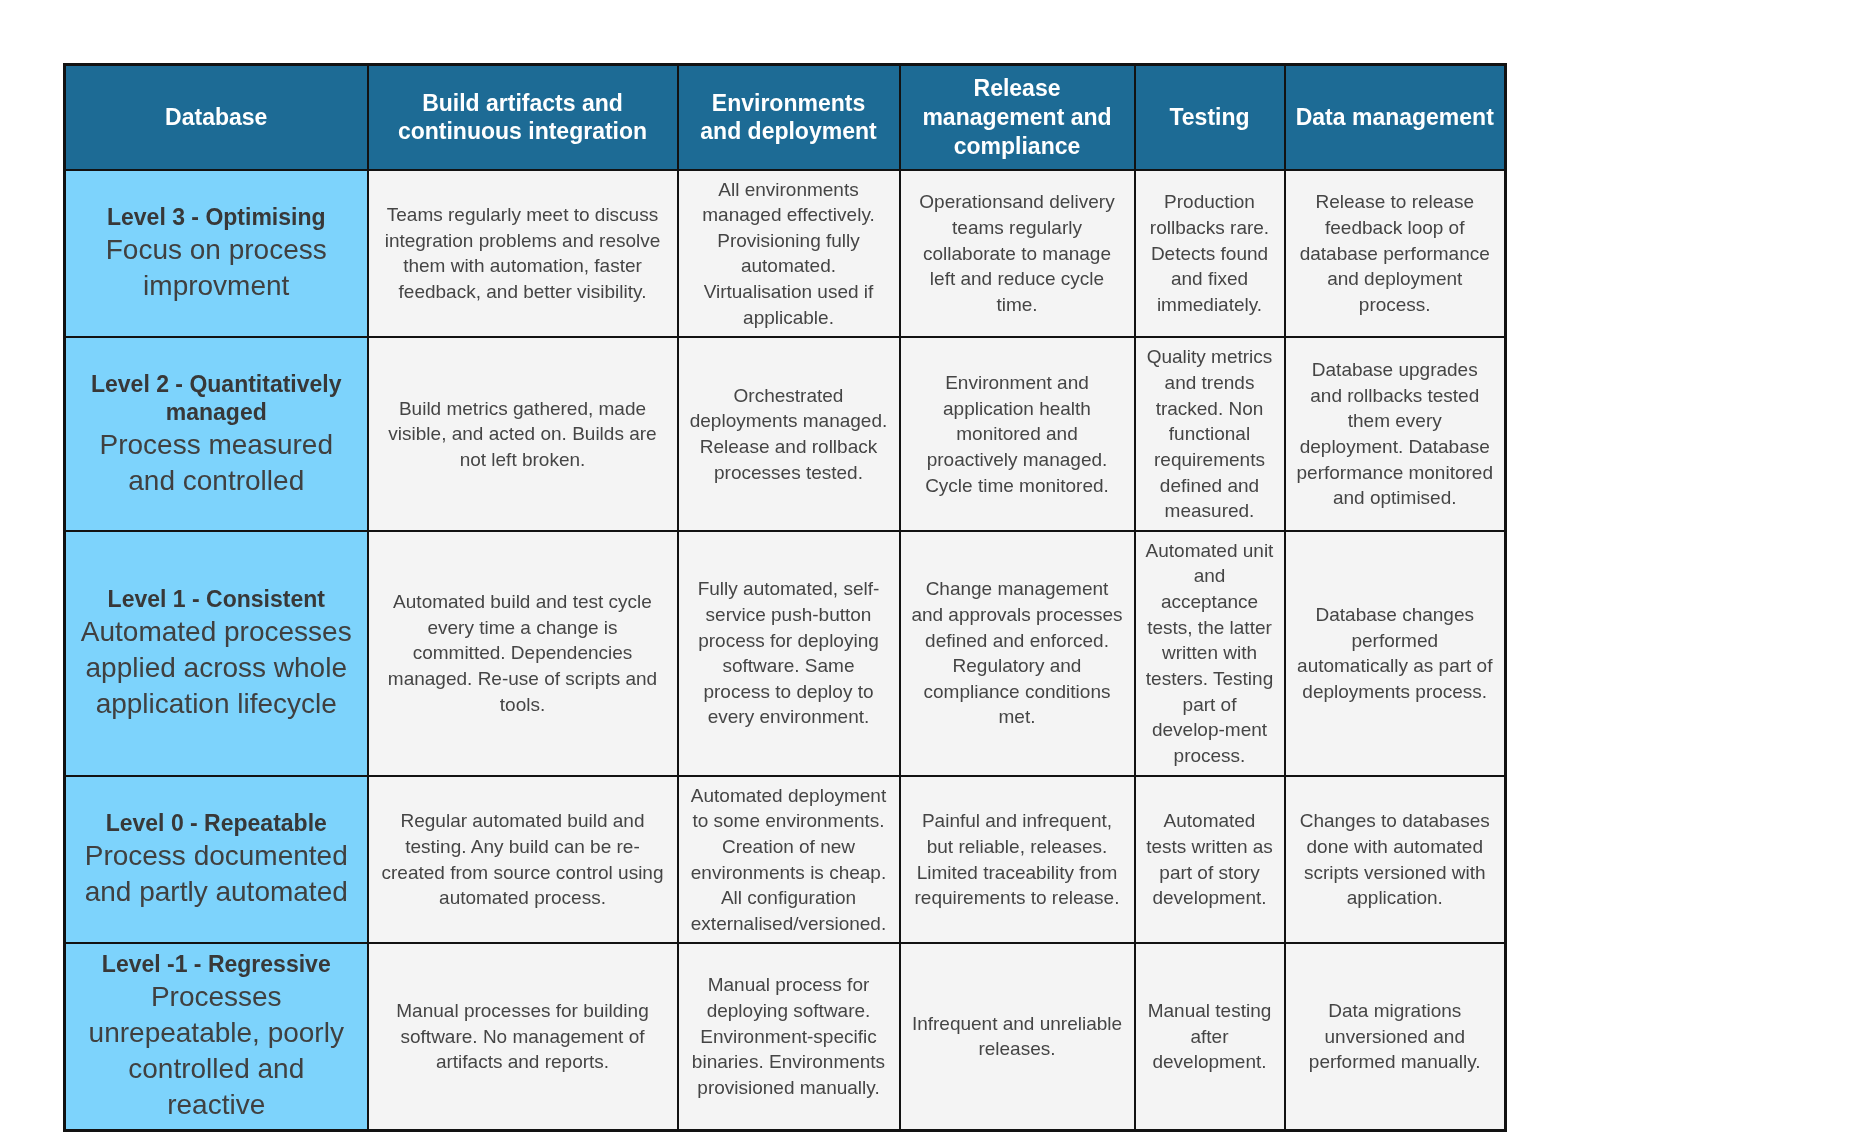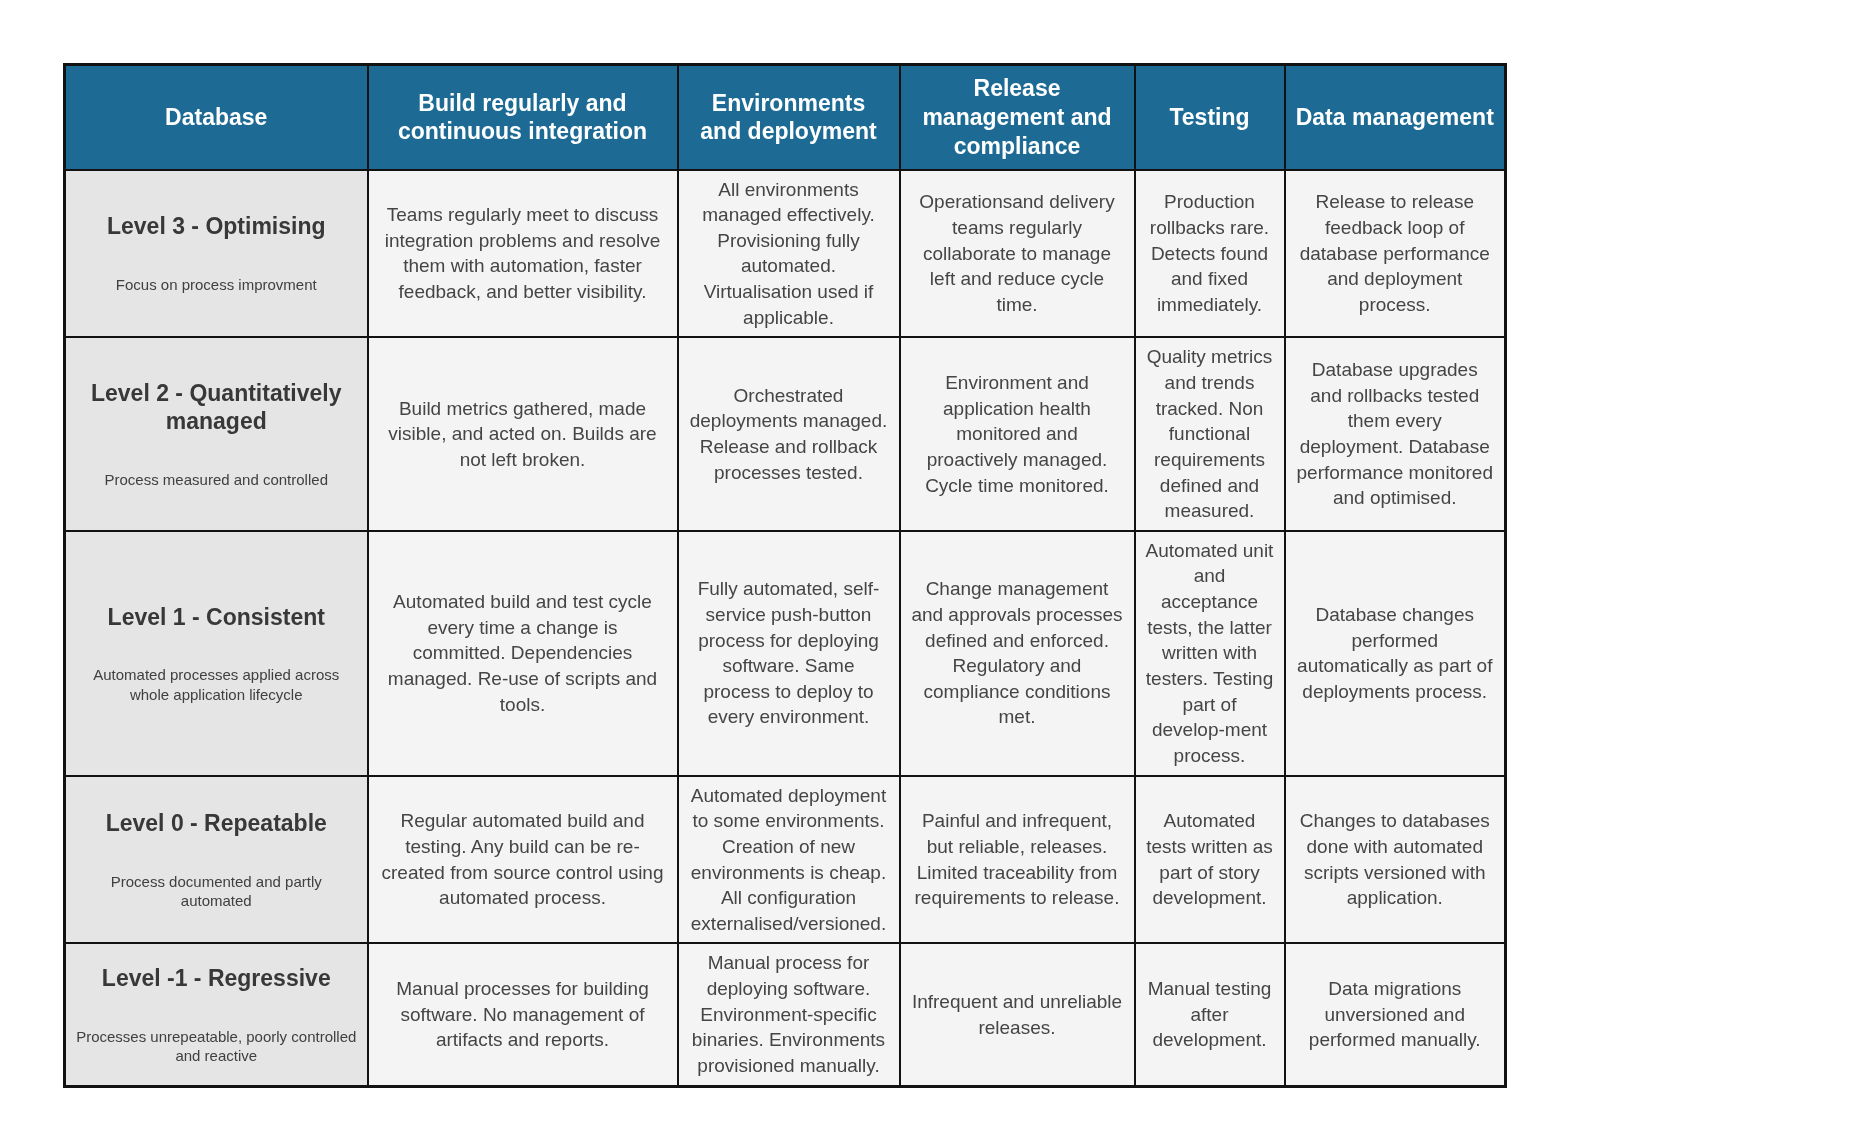--- a/index.html
+++ b/index.html
@@ -41,34 +41,33 @@
     font-weight: bold;
     line-height: 1.25;
   }
   td.body-cell {
     background: #f4f4f4;
     color: #454545;
     font-size: 19px;
     line-height: 1.35;
   }
   td.practice-cell {
-    background: #e5e5e5;
+    background: #7dd3fc;
     color: #3c3c3c;
   }
   .level-title {
     font-size: 23px;
     font-weight: bold;
     line-height: 1.25;
     color: #383838;
   }
   .level-subtitle {
-    font-size: 15px;
+    font-size: 28px;
     line-height: 1.28;
     color: #404040;
-    margin-top: 34px;
   }
   tr.row-header { height: 105px; }
   tr.row-l3  { height: 140px; }
   tr.row-l2  { height: 152px; }
   tr.row-l1  { height: 153px; }
   tr.row-l0  { height: 135px; }
   tr.row-lm1 { height: 142px; }
 </style>
 </head>
 <body>
@@ -79,21 +78,21 @@
       <col style="width:303px">
       <col style="width:310px">
       <col style="width:222px">
       <col style="width:235px">
       <col style="width:150px">
       <col style="width:221px">
     </colgroup>
     <thead>
       <tr class="row-header">
         <th class="hdr">Database</th>
-        <th class="hdr">Build regularly and continuous integration</th>
+        <th class="hdr">Build artifacts and continuous integration</th>
         <th class="hdr">Environments and deployment</th>
         <th class="hdr">Release management and compliance</th>
         <th class="hdr">Testing</th>
         <th class="hdr">Data management</th>
       </tr>
     </thead>
     <tbody>
       <tr class="row-l3">
         <td class="practice-cell">
           <div class="level-title">Level 3 - Optimising</div>

